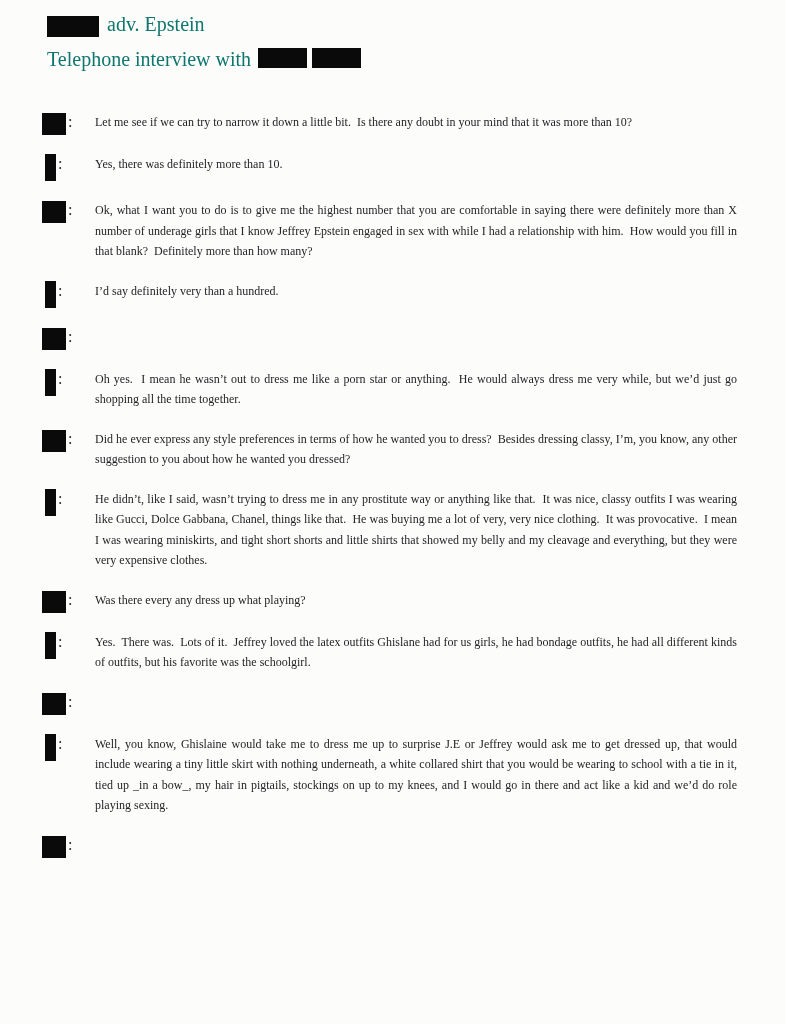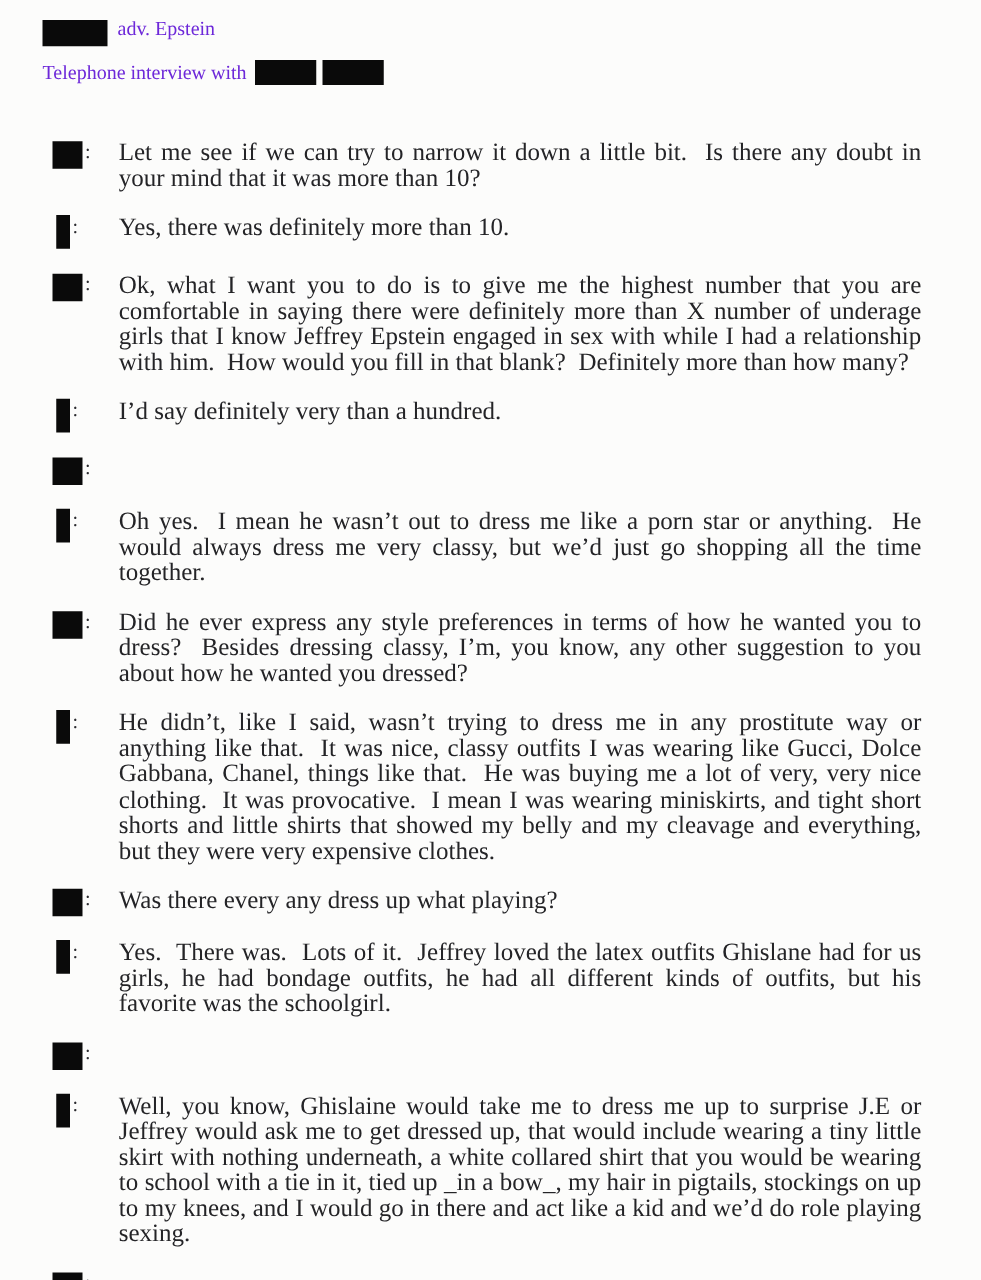--- a/index.html
+++ b/index.html
@@ -9,24 +9,24 @@
     height: 1024px;
     background: #fcfcfb;
     font-family: "Liberation Serif", serif;
     color: #242427;
     overflow: hidden;
   }
   
   .doc-header {
     position: absolute;
     top: 14px;
-    left: 34px;
-    font-size: 16px;
+    left: 47px;
+    font-size: 20px;
     line-height: 20px;
-    color: #6d28d9;
+    color: #0f766e;
   }
   .hline { white-space: nowrap; }
   .hline1 { display: flex; align-items: flex-end; }
   .hline2 { display: flex; align-items: center; margin-top: 15px; }
   .redaction { display: inline-block; background: #0a0a0a; }
   .r-top { width: 52px; height: 21px; margin-bottom: -3px; margin-right: 8px; }
   .r-name { width: 49px; height: 20px; margin-top: -2px; }
   .r-name1 { margin-left: 7px; }
   .r-name2 { margin-left: 5px; }
   
@@ -50,21 +50,21 @@
     font-size: 16px;
     line-height: 20px;
     margin-left: 2px;
     color: #2a2a2e;
   }
   .r-q { width: 24px; height: 22px; margin-top: 1px; margin-left: 2px; }
   .r-a { width: 11px; height: 27px; margin-top: 0; margin-left: 5px; }
   .utterance {
     flex: 0 0 642px;
     width: 642px;
-    font-size: 20px;
+    font-size: 12px;
     line-height: 20.5px;
     text-align: justify;
     text-justify: inter-word;
     white-space: pre-wrap;
     color: #242427;
   }
 </style>
 </head>
 <body>
 
@@ -115,21 +115,21 @@
       <div class="gutter">
         <span class="redaction r-q"></span>
         <span class="speaker-colon">:</span>
       </div>
     </div>
       <div class="qa-row">
       <div class="gutter">
         <span class="redaction r-a"></span>
         <span class="speaker-colon">:</span>
       </div>
-      <div class="utterance">Oh yes.  I mean he wasn’t out to dress me like a porn star or anything.  He would always dress me very classy, but we’d just go shopping all the time together.</div>
+      <div class="utterance">Oh yes.  I mean he wasn’t out to dress me like a porn star or anything.  He would always dress me very while, but we’d just go shopping all the time together.</div>
     </div>
       <div class="qa-row">
       <div class="gutter">
         <span class="redaction r-q"></span>
         <span class="speaker-colon">:</span>
       </div>
       <div class="utterance">Did he ever express any style preferences in terms of how he wanted you to dress?  Besides dressing classy, I’m, you know, any other suggestion to you about how he wanted you dressed?</div>
     </div>
       <div class="qa-row">
       <div class="gutter">

